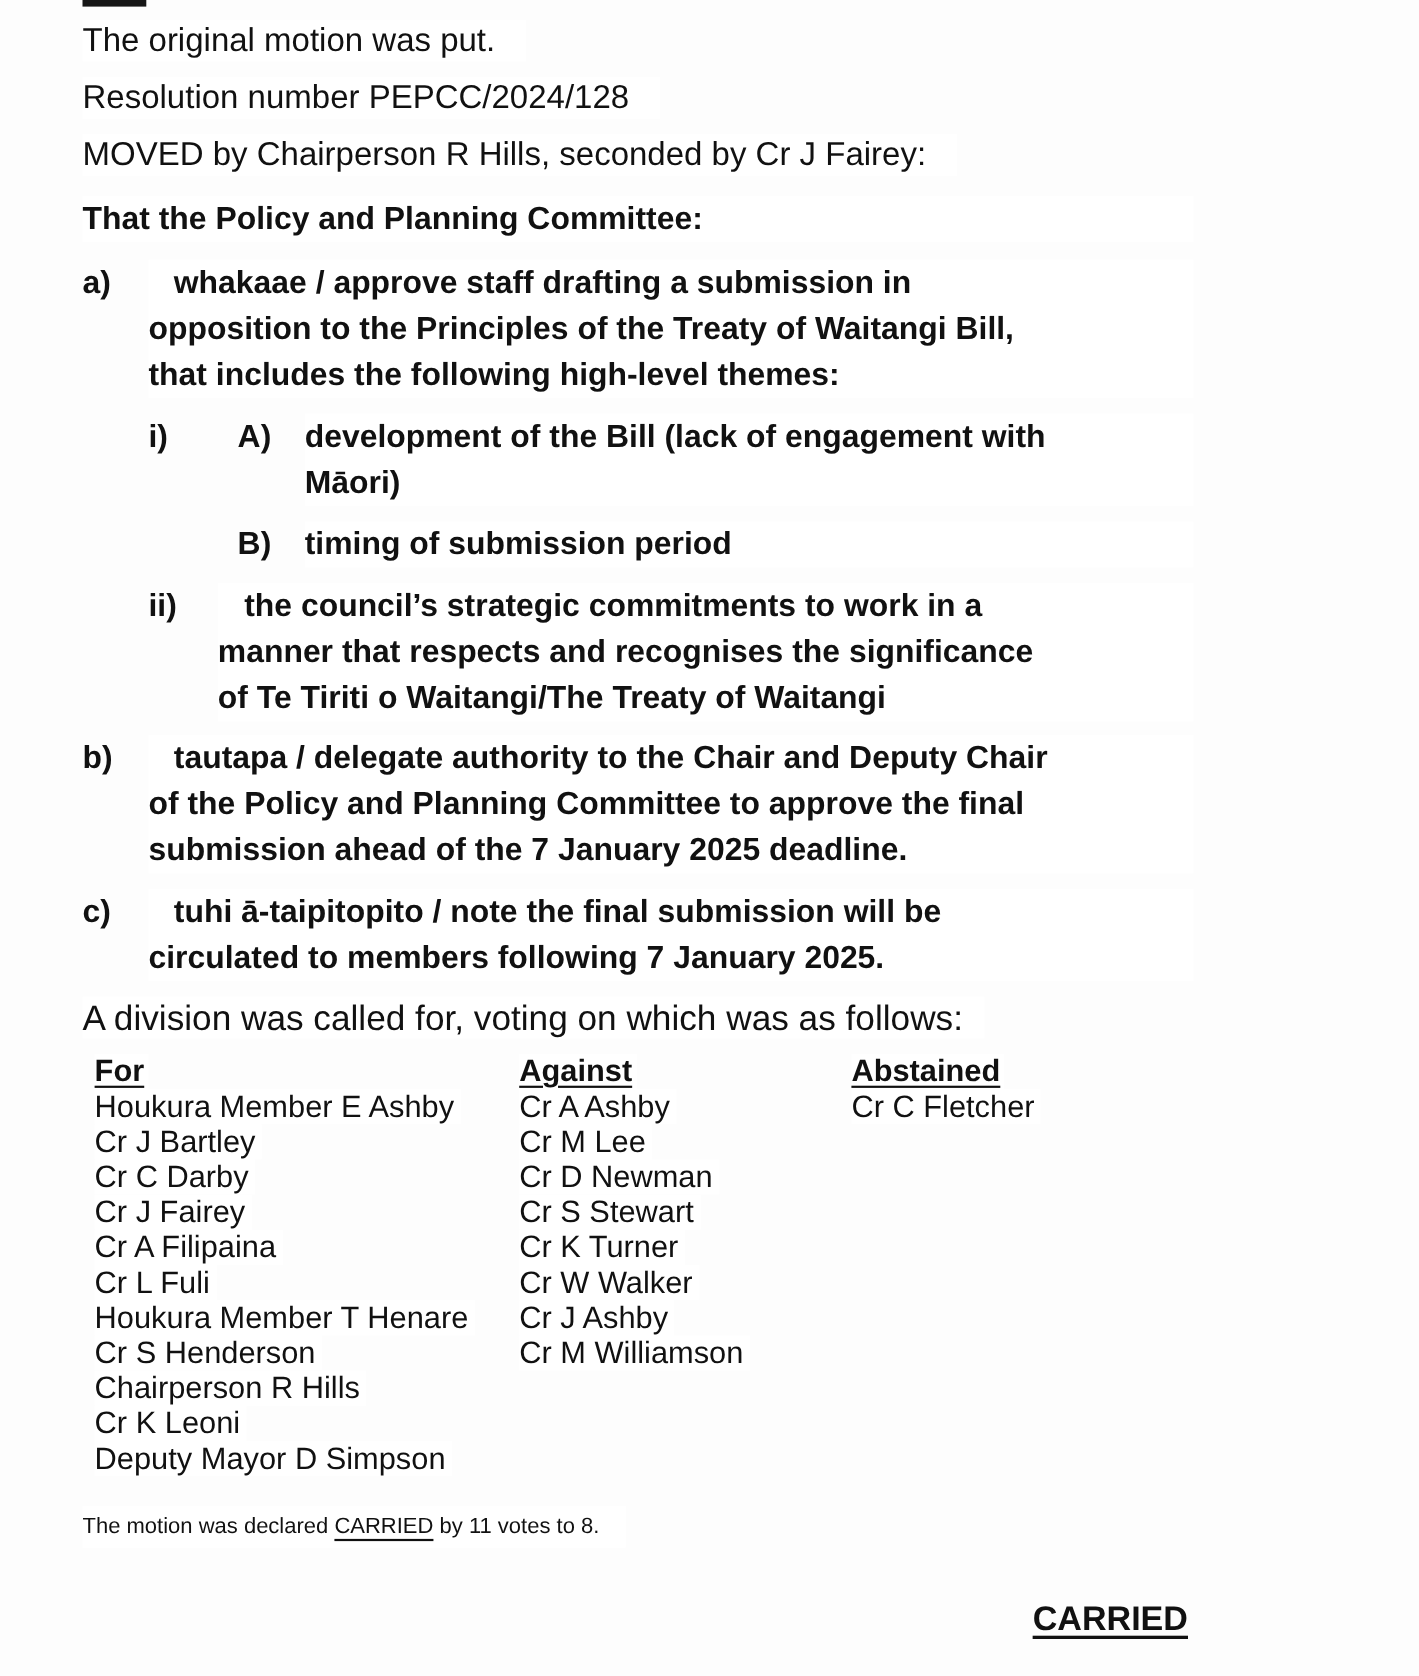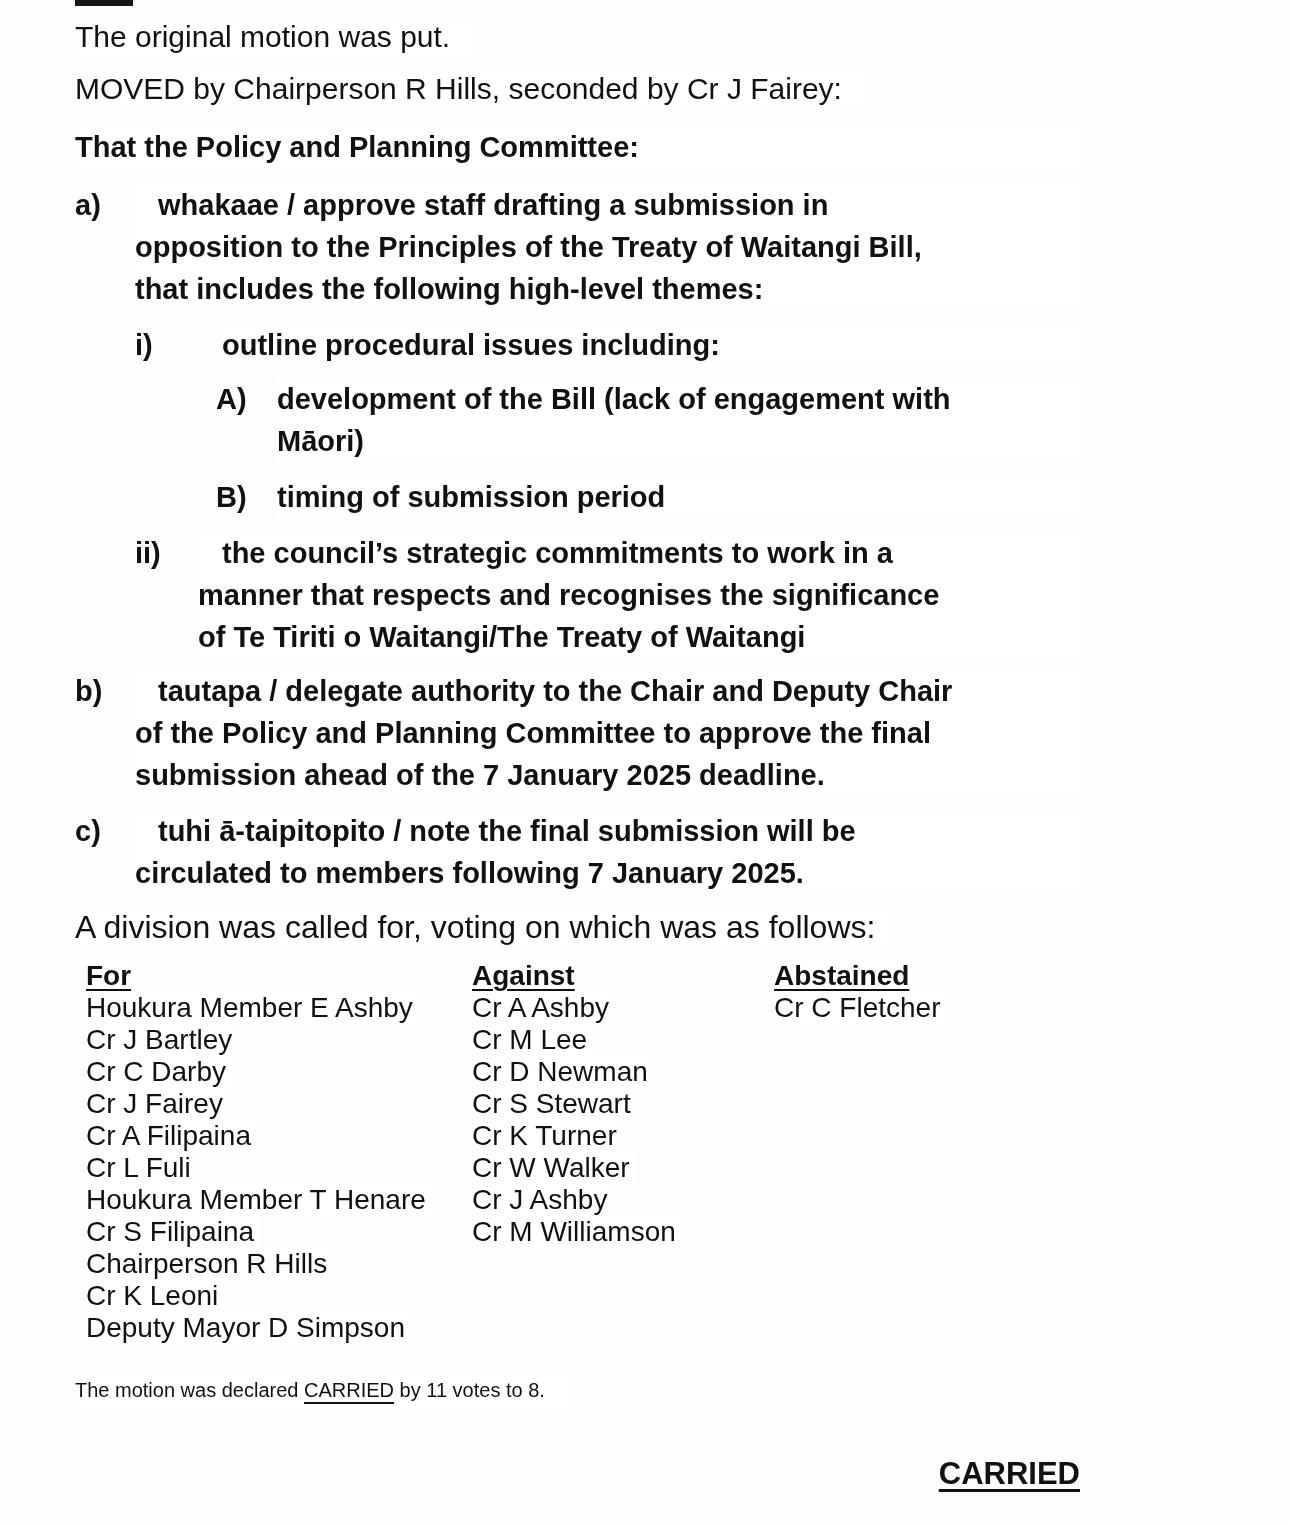--- a/index.html
+++ b/index.html
@@ -114,34 +114,34 @@
   }
 </style>
 </head>
 <body>
 
 <div class="artifact"></div>
 
 <div class="doc">
 
   <p class="para">The original motion was put.</p>
+  <p class="para">Resolution number PEPCC/2024/128</p>
   <p class="para last">MOVED by Chairperson R Hills, seconded by Cr J Fairey:</p>
 
   <div class="motion-heading">That the Policy and Planning Committee:</div>
 
   <div class="item lvl-abc">
     <span class="marker">a)</span>
     <div class="txt">whakaae / approve staff drafting a submission in
 opposition to the Principles of the Treaty of Waitangi Bill,
 that includes the following high-level themes:</div>
   </div>
 
   <div class="item lvl-i gap-sm">
     <span class="marker">i)</span>
-    <div class="txt">outline procedural issues including:</div>
   </div>
 
   <div class="item lvl-AB">
     <span class="marker">A)</span>
     <div class="txt">development of the Bill (lack of engagement with
 Māori)</div>
   </div>
 
   <div class="item lvl-AB">
     <span class="marker">B)</span>
@@ -174,21 +174,21 @@
     <div class="vote-col c1">
       <div class="vote-header">For</div>
       <div class="vote-names">
           <div class="vote-name">Houkura Member E Ashby</div>
           <div class="vote-name">Cr J Bartley</div>
           <div class="vote-name">Cr C Darby</div>
           <div class="vote-name">Cr J Fairey</div>
           <div class="vote-name">Cr A Filipaina</div>
           <div class="vote-name">Cr L Fuli</div>
           <div class="vote-name">Houkura Member T Henare</div>
-          <div class="vote-name">Cr S Filipaina</div>
+          <div class="vote-name">Cr S Henderson</div>
           <div class="vote-name">Chairperson R Hills</div>
           <div class="vote-name">Cr K Leoni</div>
           <div class="vote-name">Deputy Mayor D Simpson</div>
         </div>
     </div>
     <div class="vote-col c2">
       <div class="vote-header">Against</div>
       <div class="vote-names">
           <div class="vote-name">Cr A Ashby</div>
           <div class="vote-name">Cr M Lee</div>

